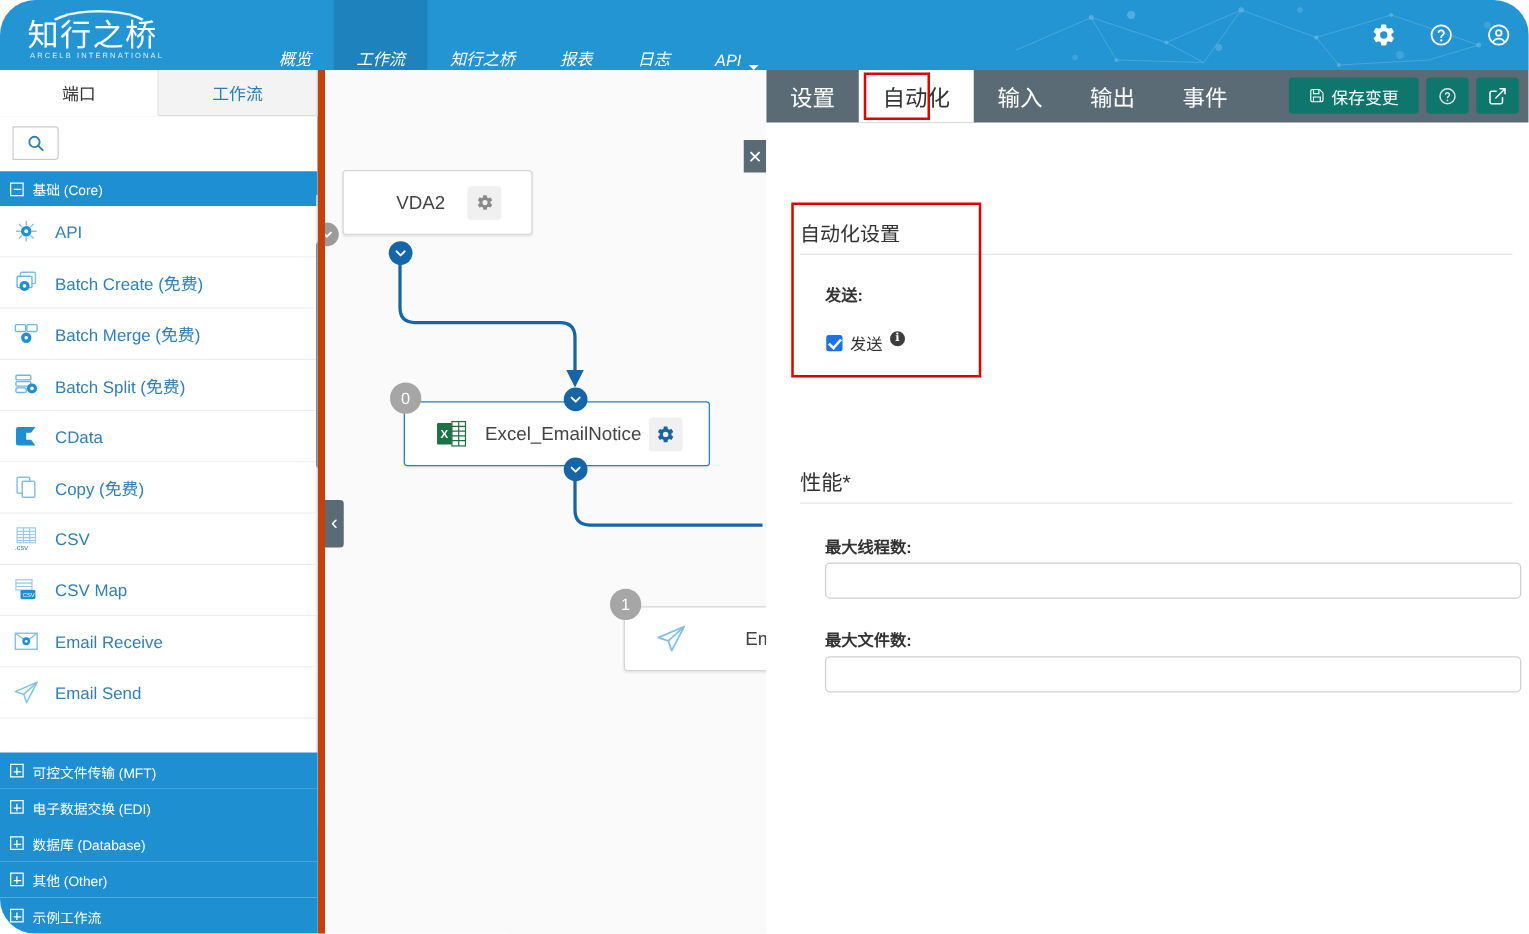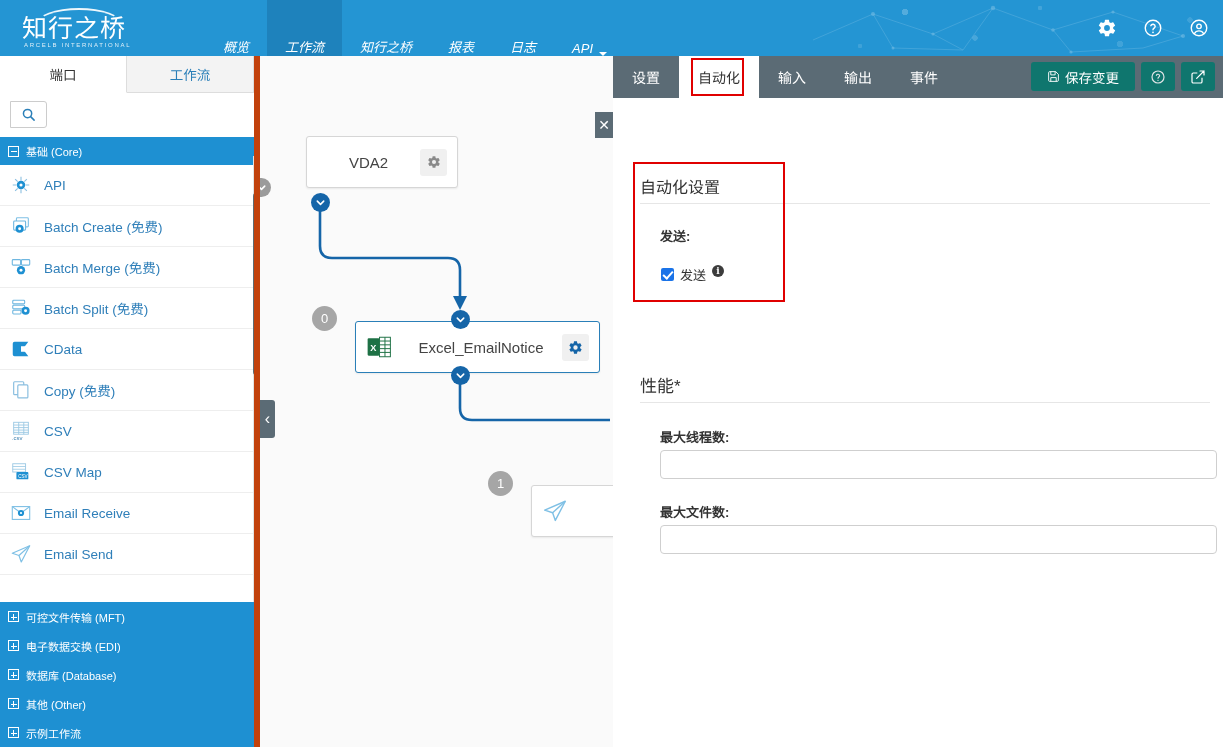--- a/index.html
+++ b/index.html
@@ -4,21 +4,21 @@
 <title>知行之桥 - 工作流</title>
 <style>
   * { box-sizing: border-box; }
   html, body {
     margin: 0; padding: 0;
     width: 1223px; height: 747px;
     overflow: hidden;
     font-family: "Liberation Sans", "DejaVu Sans", sans-serif;
     background: #ffffff;
   }
-  .app { position: relative; width: 1223px; height: 747px; overflow: hidden; }
+  .app { position: relative; width: 1223px; height: 747px; overflow: hidden; border-radius: 28px; }
 
   
   .topbar {
     position: absolute; left: 0; top: 0; width: 1223px; height: 56px;
     background: #2495d3;
     background-image:
       radial-gradient(circle at 905px 12px, rgba(255,255,255,0.22) 0 3px, transparent 3.5px),
       radial-gradient(circle at 975px 38px, rgba(255,255,255,0.16) 0 2.5px, transparent 3px),
       radial-gradient(circle at 1040px 8px, rgba(255,255,255,0.14) 0 2px, transparent 2.5px),
       radial-gradient(circle at 1120px 44px, rgba(255,255,255,0.13) 0 3px, transparent 3.5px),
@@ -119,21 +119,21 @@
 
   
   .canvas {
     position: absolute; left: 260px; top: 56px; width: 353px; height: 691px;
     background: #fafafa; overflow: hidden;
   }
   .canvas-full { position: absolute; left: 0; top: 0; width: 740px; height: 691px; }
   .node {
     position: absolute; background: #ffffff; border: 1px solid #d6d6d6;
     border-radius: 3px; height: 52px; display: flex; align-items: center;
-    box-shadow: 0 1px 2px rgba(0,0,0,0.07); padding: 0 10px; margin-left: 32px;
+    box-shadow: 0 1px 2px rgba(0,0,0,0.07); padding: 0 24px;
   }
   .node.selected { border: 1.5px solid #2a7fb8; }
   .node .nd-icon { width: 26px; height: 26px; margin-right: 8px; flex: none; display: block; }
   .node .nd-label { font-size: 15px; color: #444; white-space: nowrap; flex: 1; text-align: center; padding: 0 6px; }
   .node .nd-gear {
     width: 27px; height: 27px; background: #f0f0f0; border-radius: 3px; flex: none;
     display: flex; align-items: center; justify-content: center; cursor: pointer;
   }
   .badge {
     position: absolute; width: 25px; height: 25px; border-radius: 50%;
@@ -161,21 +161,21 @@
   
   .rpanel {
     position: absolute; left: 613px; top: 56px; width: 610px; height: 691px;
     background: #fff; overflow: hidden;
   }
   .rp-tabbar {
     height: 42px; background: #5b6b75; display: flex; align-items: stretch;
     position: relative;
   }
   .rp-tab {
-    display: flex; align-items: center; padding: 0 19px; color: #fff; font-size: 14px; cursor: pointer;
+    display: flex; align-items: center; padding: 0 19px; color: #fff; font-size: 18px; cursor: pointer;
   }
   .rp-tab.active { background: #fff; color: #333; }
   .rp-tab-highlight {
     position: absolute; left: 78px; top: 2px; width: 53px; height: 38px;
     border: 2.5px solid #e00000; pointer-events: none; z-index: 6;
   }
   .rp-actions { position: absolute; right: 8px; top: 6px; display: flex; gap: 6px; align-items: center; }
   .rp-btn {
     height: 29px; background: #0f766e; border: none; border-radius: 3px; color: #fff;
     font-size: 13.5px; display: flex; align-items: center; gap: 5px; padding: 0 16px;

